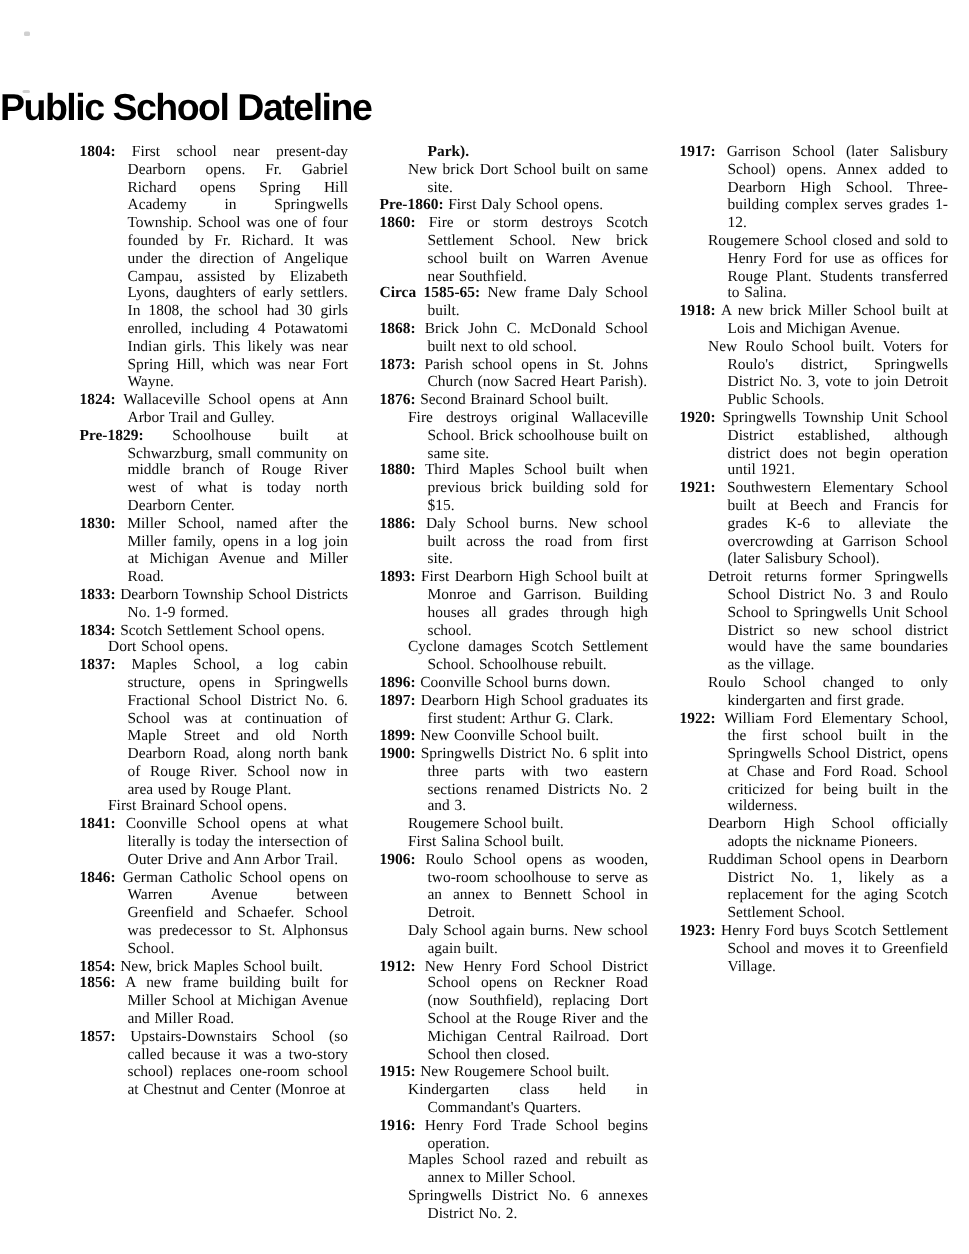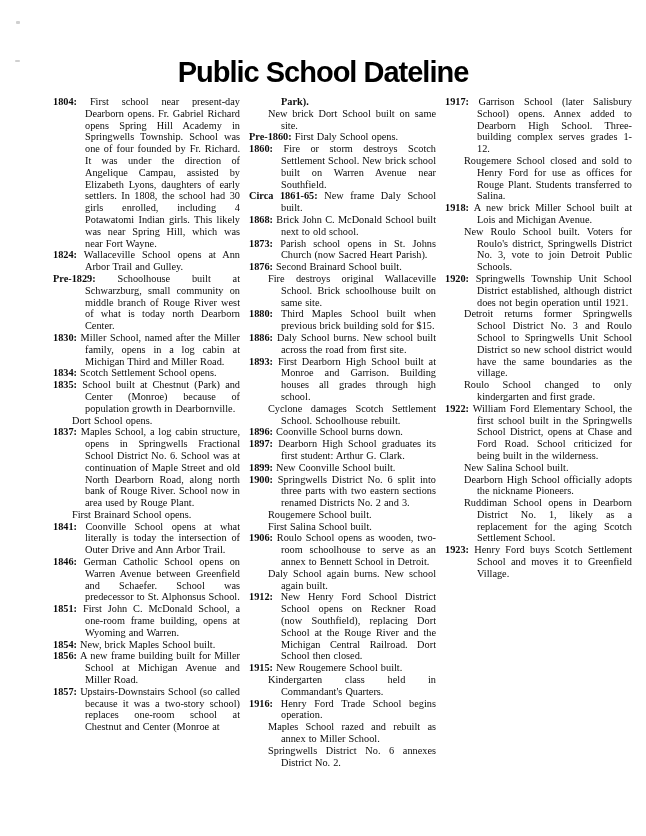--- a/index.html
+++ b/index.html
@@ -21,31 +21,31 @@
     position: absolute;
     background: #aaa;
     opacity: 0.55;
     border-radius: 1px;
   }
   .speck-1 { left: 16px; top: 21px; width: 4px; height: 3px; }
   .speck-2 { left: 15px; top: 60px; width: 5px; height: 2px; }
   h1.title {
     margin: 0;
     padding-top: 52px;
-    text-align: center;
+    text-align: left;
     font-family: "Liberation Sans", sans-serif;
     font-weight: bold;
-    font-size: 29px;
+    font-size: 25px;
     line-height: 40px;
     letter-spacing: -1px;
     color: #000;
   }
   .cols {
     display: flex;
-    gap: 9px;
+    gap: 21px;
     margin: 4px 14px 0 53px;
   }
   .col {
     flex: 1 1 0;
     min-width: 0;
     font-size: 10.3px;
     line-height: 11.8px;
   }
   .col p {
     margin: 0;
@@ -74,39 +74,38 @@
 
 <div class="page">
   <span class="speck speck-1"></span>
   <span class="speck speck-2"></span>
   <h1 class="title">Public School Dateline</h1>
   <div class="cols">
     <div class="col">
         <p class="entry"><b class="year">1804:</b> <span>First school near present-day Dearborn opens. Fr. Gabriel Richard opens Spring Hill Academy in Springwells Township. School was one of four founded by Fr. Richard. It was under the direction of Angelique Campau, assisted by Elizabeth Lyons, daughters of early settlers. In 1808, the school had 30 girls enrolled, including 4 Potawatomi Indian girls. This likely was near Spring Hill, which was near Fort Wayne.</span></p>
         <p class="entry"><b class="year">1824:</b> <span>Wallaceville School opens at Ann Arbor Trail and Gulley.</span></p>
         <p class="entry"><b class="year">Pre-1829:</b> <span>Schoolhouse built at Schwarzburg, small community on middle branch of Rouge River west of what is today north Dearborn Center.</span></p>
-        <p class="entry"><b class="year">1830:</b> <span>Miller School, named after the Miller family, opens in a log cabin at Michigan Third and Miller Road.</span></p>
+        <p class="entry"><b class="year">1830:</b> <span>Miller School, named after the Miller family, opens in a log join at Michigan Avenue and Miller Road.</span></p>
+        <p class="entry"><b class="year">1833:</b> <span>Dearborn Township School Districts No. 1-9 formed.</span></p>
         <p class="entry"><b class="year">1834:</b> <span>Scotch Settlement School opens.</span></p>
-        <p class="entry"><b class="year">1835:</b> <span>School built at Chestnut (Park) and Center (Monroe) because of population growth in Dearbornville.</span></p>
         <p class="sub"><span>Dort School opens.</span></p>
         <p class="entry"><b class="year">1837:</b> <span>Maples School, a log cabin structure, opens in Springwells Fractional School District No. 6. School was at continuation of Maple Street and old North Dearborn Road, along north bank of Rouge River. School now in area used by Rouge Plant.</span></p>
         <p class="sub"><span>First Brainard School opens.</span></p>
         <p class="entry"><b class="year">1841:</b> <span>Coonville School opens at what literally is today the intersection of Outer Drive and Ann Arbor Trail.</span></p>
         <p class="entry"><b class="year">1846:</b> <span>German Catholic School opens on Warren Avenue between Greenfield and Schaefer. School was predecessor to St. Alphonsus School.</span></p>
-        <p class="entry"><b class="year">1851:</b> <span>First John C. McDonald School, a one-room frame building, opens at Wyoming and Warren.</span></p>
         <p class="entry"><b class="year">1854:</b> <span>New, brick Maples School built.</span></p>
         <p class="entry"><b class="year">1856:</b> <span>A new frame building built for Miller School at Michigan Avenue and Miller Road.</span></p>
         <p class="entry"><b class="year">1857:</b> <span>Upstairs-Downstairs School (so called because it was a two-story school) replaces one-room school at Chestnut and Center (Monroe at</span></p>
       </div>
     <div class="col">
         <p class="cont"><span>Park).</span></p>
         <p class="sub"><span>New brick Dort School built on same site.</span></p>
         <p class="entry"><b class="year">Pre-1860:</b> <span>First Daly School opens.</span></p>
         <p class="entry"><b class="year">1860:</b> <span>Fire or storm destroys Scotch Settlement School. New brick school built on Warren Avenue near Southfield.</span></p>
-        <p class="entry"><b class="year">Circa 1861-65:</b> <span>New frame Daly School built.</span></p>
+        <p class="entry"><b class="year">Circa 1585-65:</b> <span>New frame Daly School built.</span></p>
         <p class="entry"><b class="year">1868:</b> <span>Brick John C. McDonald School built next to old school.</span></p>
         <p class="entry"><b class="year">1873:</b> <span>Parish school opens in St. Johns Church (now Sacred Heart Parish).</span></p>
         <p class="entry"><b class="year">1876:</b> <span>Second Brainard School built.</span></p>
         <p class="sub"><span>Fire destroys original Wallaceville School. Brick schoolhouse built on same site.</span></p>
         <p class="entry"><b class="year">1880:</b> <span>Third Maples School built when previous brick building sold for $15.</span></p>
         <p class="entry"><b class="year">1886:</b> <span>Daly School burns. New school built across the road from first site.</span></p>
         <p class="entry"><b class="year">1893:</b> <span>First Dearborn High School built at Monroe and Garrison. Building houses all grades through high school.</span></p>
         <p class="sub"><span>Cyclone damages Scotch Settlement School. Schoolhouse rebuilt.</span></p>
         <p class="entry"><b class="year">1896:</b> <span>Coonville School burns down.</span></p>
         <p class="entry"><b class="year">1897:</b> <span>Dearborn High School graduates its first student: Arthur G. Clark.</span></p>
@@ -122,22 +121,22 @@
         <p class="entry"><b class="year">1916:</b> <span>Henry Ford Trade School begins operation.</span></p>
         <p class="sub"><span>Maples School razed and rebuilt as annex to Miller School.</span></p>
         <p class="sub"><span>Springwells District No. 6 annexes District No. 2.</span></p>
       </div>
     <div class="col">
         <p class="entry"><b class="year">1917:</b> <span>Garrison School (later Salisbury School) opens. Annex added to Dearborn High School. Three-building complex serves grades 1-12.</span></p>
         <p class="sub"><span>Rougemere School closed and sold to Henry Ford for use as offices for Rouge Plant. Students transferred to Salina.</span></p>
         <p class="entry"><b class="year">1918:</b> <span>A new brick Miller School built at Lois and Michigan Avenue.</span></p>
         <p class="sub"><span>New Roulo School built. Voters for Roulo's district, Springwells District No. 3, vote to join Detroit Public Schools.</span></p>
         <p class="entry"><b class="year">1920:</b> <span>Springwells Township Unit School District established, although district does not begin operation until 1921.</span></p>
+        <p class="entry"><b class="year">1921:</b> <span>Southwestern Elementary School built at Beech and Francis for grades K-6 to alleviate the overcrowding at Garrison School (later Salisbury School).</span></p>
         <p class="sub"><span>Detroit returns former Springwells School District No. 3 and Roulo School to Springwells Unit School District so new school district would have the same boundaries as the village.</span></p>
         <p class="sub"><span>Roulo School changed to only kindergarten and first grade.</span></p>
         <p class="entry"><b class="year">1922:</b> <span>William Ford Elementary School, the first school built in the Springwells School District, opens at Chase and Ford Road. School criticized for being built in the wilderness.</span></p>
-        <p class="sub"><span>New Salina School built.</span></p>
         <p class="sub"><span>Dearborn High School officially adopts the nickname Pioneers.</span></p>
         <p class="sub"><span>Ruddiman School opens in Dearborn District No. 1, likely as a replacement for the aging Scotch Settlement School.</span></p>
         <p class="entry"><b class="year">1923:</b> <span>Henry Ford buys Scotch Settlement School and moves it to Greenfield Village.</span></p>
       </div>
   </div>
 </div>
 
 </body></html>

